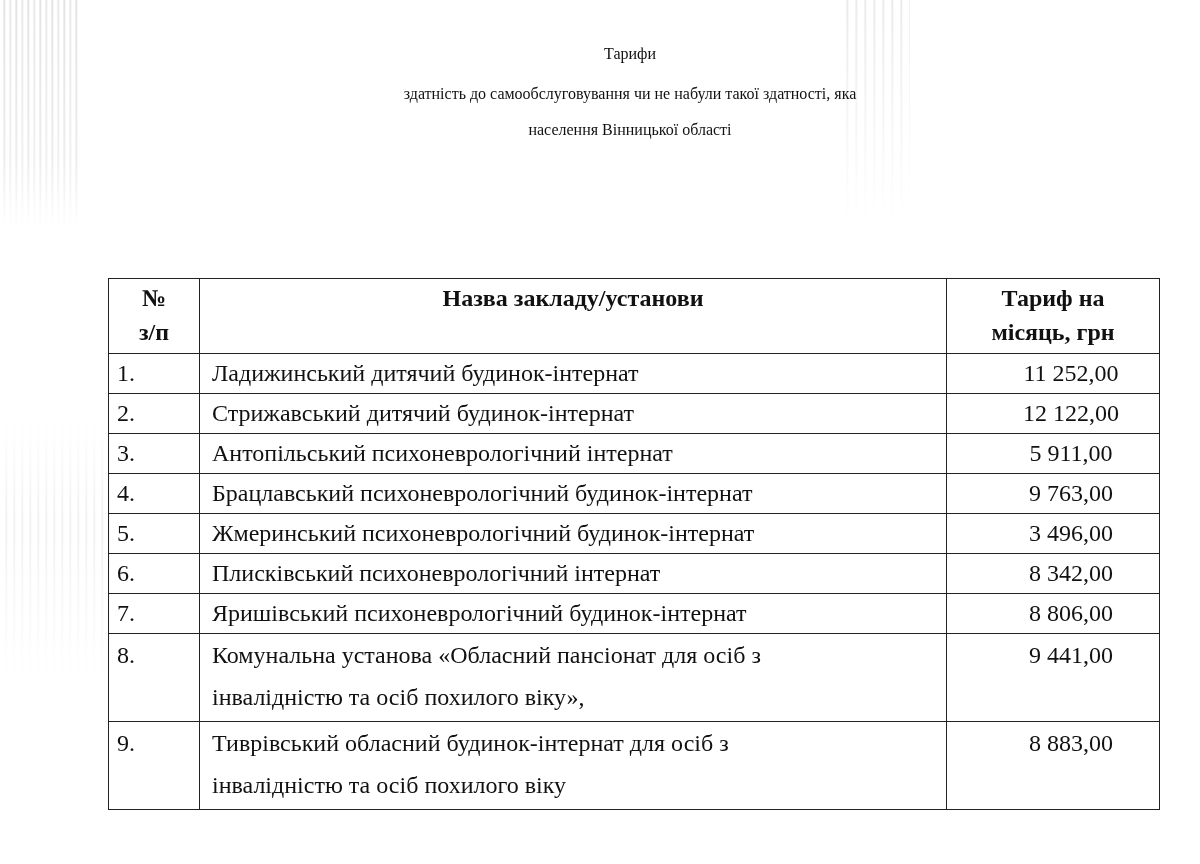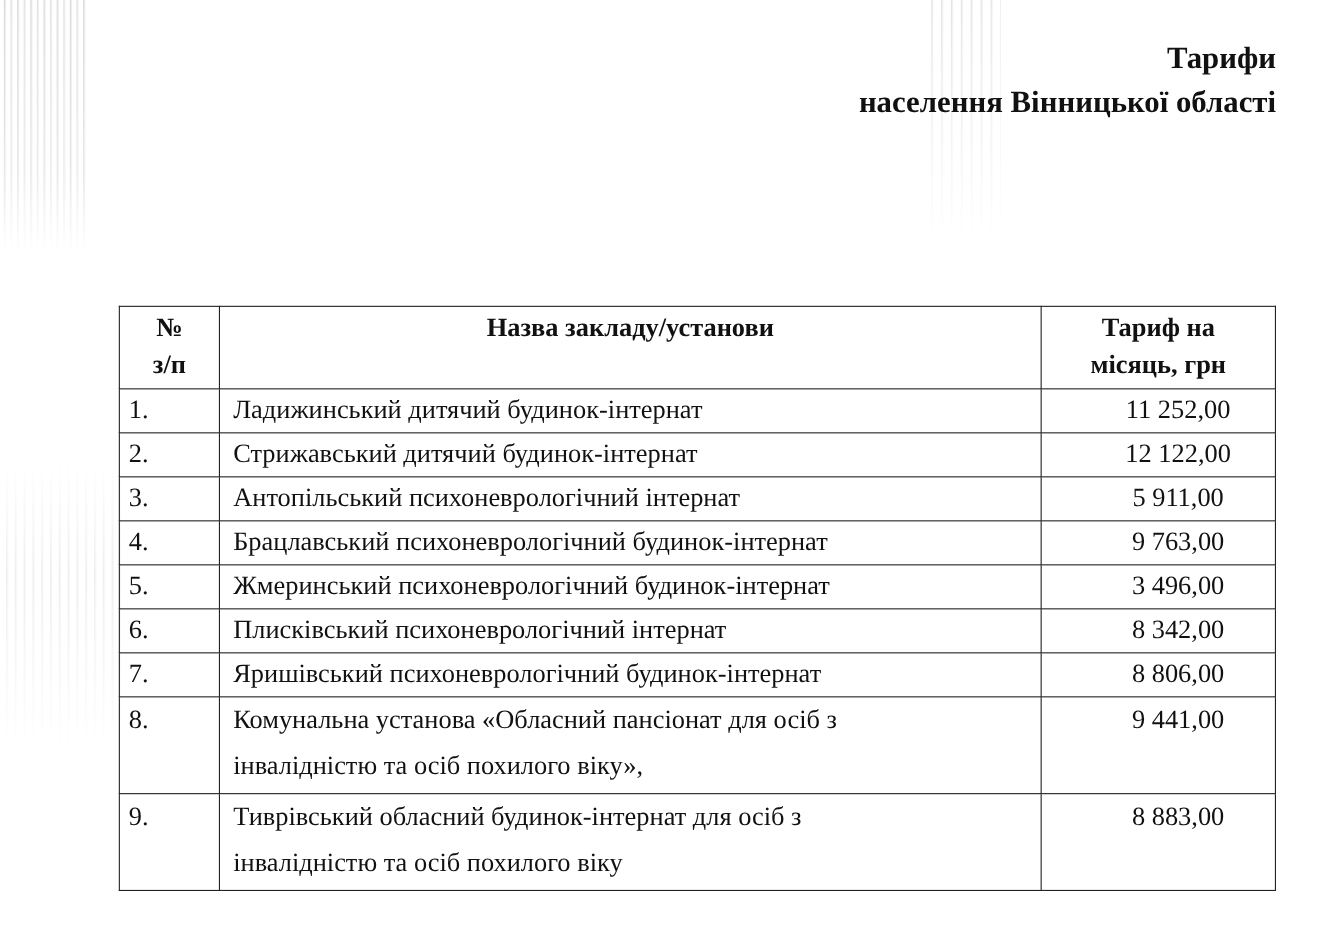--- a/index.html
+++ b/index.html
@@ -51,23 +51,23 @@
         rgba(100,100,100,0.22) 7px, rgba(120,120,120,0.00) 9px);
     -webkit-mask-image: linear-gradient(180deg, rgba(0,0,0,0.8), rgba(0,0,0,0));
             mask-image: linear-gradient(180deg, rgba(0,0,0,0.8), rgba(0,0,0,0));
   }
 
   .heading {
     position: absolute;
     left: 100px;
     top: 36px;
     width: 1060px;
-    text-align: right;
-    font-weight: bold;
-    font-size: 28px;
+    text-align: center;
+    font-weight: normal;
+    font-size: 16px;
     line-height: 36px;
   }
   .heading .title-main {
     display: block;
     margin-bottom: 4px;
   }
   .heading .title-line {
     display: block;
   }
 
@@ -122,20 +122,21 @@
 </style>
 </head>
 <body>
 
 <div class="scan-noise noise-left"></div>
 <div class="scan-noise noise-left2"></div>
 <div class="scan-noise noise-center"></div>
 
 <div class="heading">
   <span class="title-main">Тарифи</span>
+  <span class="title-line">здатність до самообслуговування чи не набули такої здатності, яка</span>
   <span class="title-line">населення Вінницької області</span>
 </div>
 
 <table class="tariffs">
   <colgroup>
     <col class="c-num">
     <col class="c-name">
     <col class="c-tariff">
   </colgroup>
   <thead>

